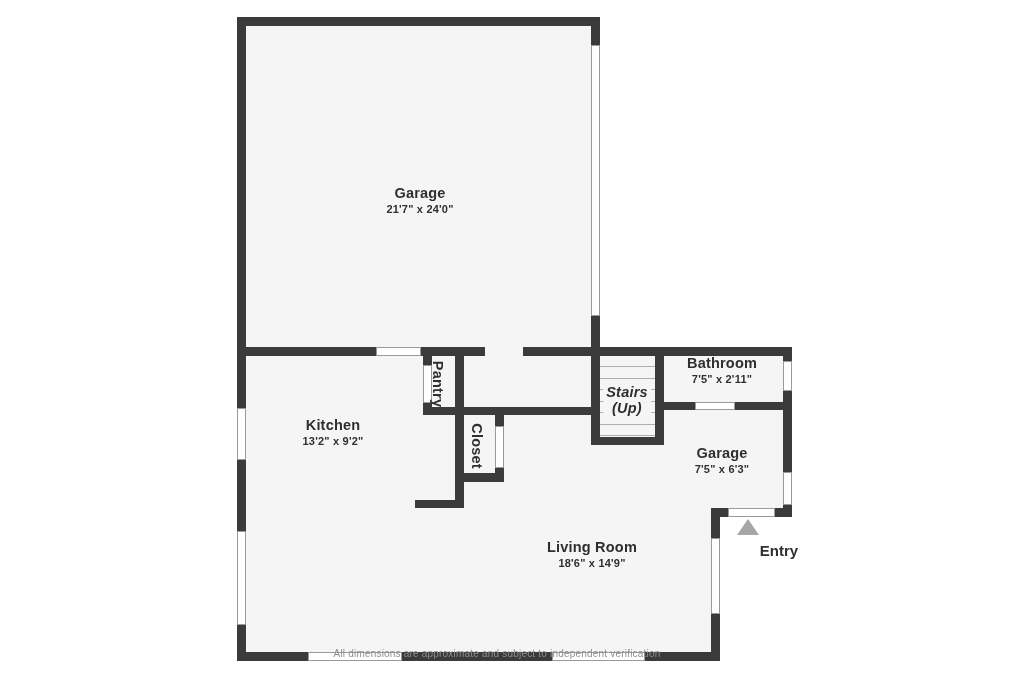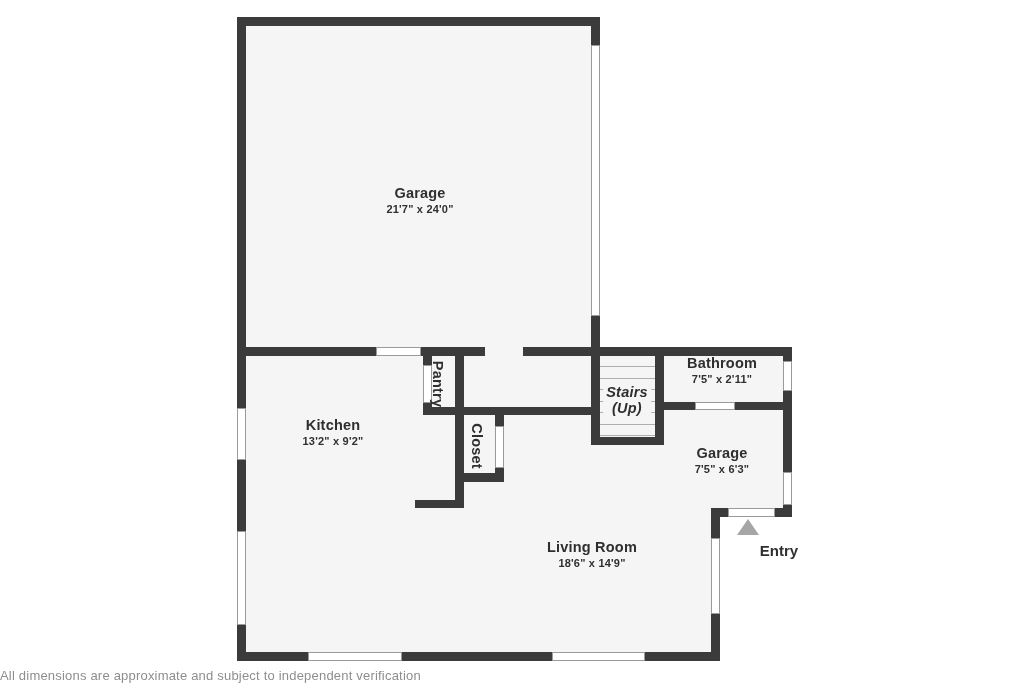--- a/index.html
+++ b/index.html
@@ -23,22 +23,22 @@
   .room-name{font-size:14.5px;font-weight:bold;letter-spacing:.2px;}
   .room-dims{font-size:11px;font-weight:bold;margin-top:2px;letter-spacing:.2px;}
   .stairs-label{background:var(--floor,#f5f5f5);padding:1px 3px;}
   .entry-label{position:absolute;transform:translate(-50%,-50%);font-size:15px;font-weight:bold;color:var(--text,#2f2f2f);}
   .entry-arrow{
     position:absolute;width:0;height:0;
     border-left:11px solid transparent;border-right:11px solid transparent;
     border-bottom:16px solid var(--arrow,#a6a6a6);
   }
   .footer-note{
-    position:absolute;left:0;top:668px;width:994px;
-    font-size:13px;color:#8e8e8e;letter-spacing:.2px;
+    position:absolute;left:0;top:648px;width:994px;text-align:center;
+    font-size:10px;color:#8e8e8e;letter-spacing:.2px;
   }
 </style>
 </head>
 <body>
 
 <div id="canvas" style="--wall: #3b3b3b; --floor: #f5f5f5; --winline: #9a9a9a; --arrow: #a6a6a6; --text: #2f2f2f;">
 
   <div class="floor" style="left:237px;top:17px;width:363px;height:339px;"></div>
   <div class="floor" style="left:237px;top:347px;width:555px;height:169px;"></div>
   <div class="floor" style="left:237px;top:515px;width:483px;height:146px;"></div>

